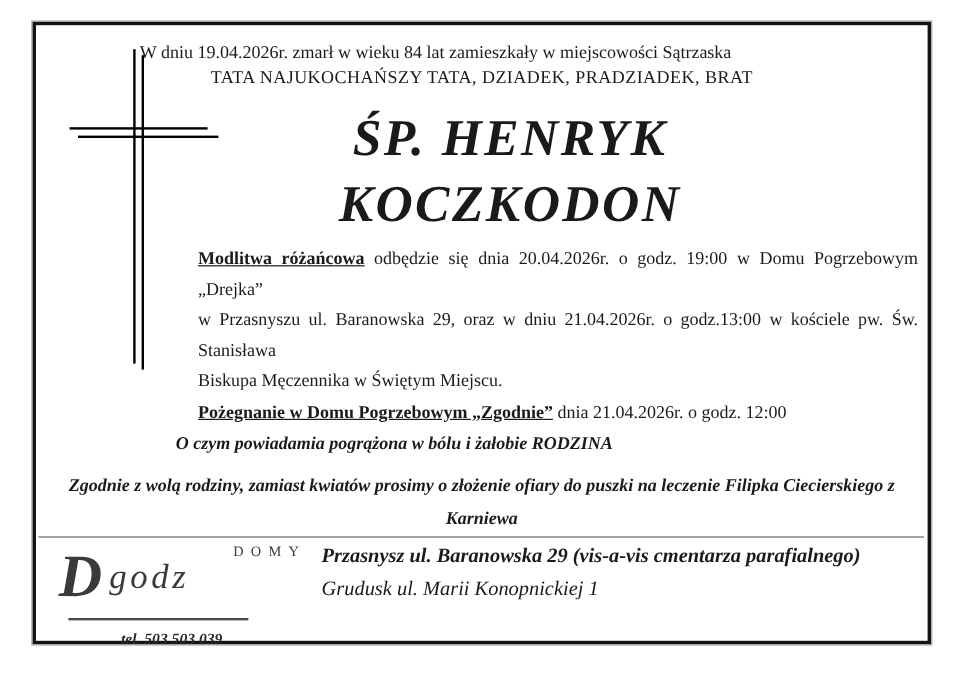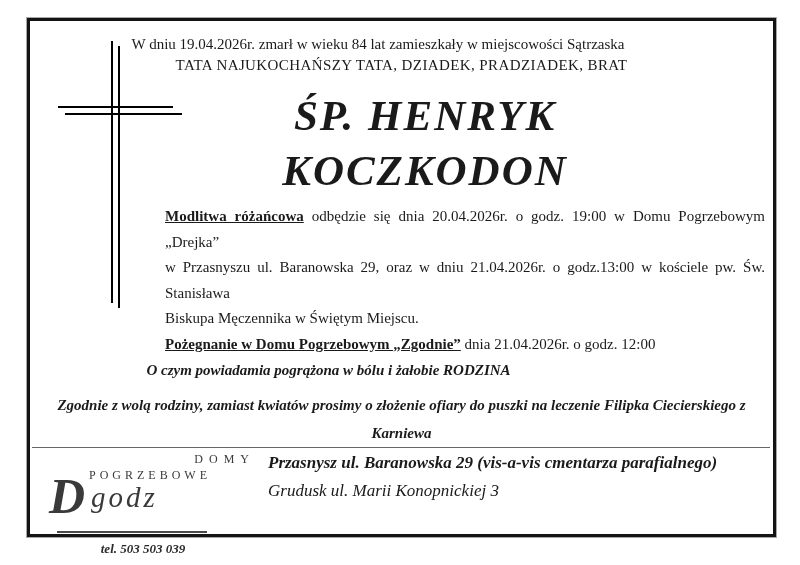--- a/index.html
+++ b/index.html
@@ -15,21 +15,21 @@
     position:absolute;left:27px;top:18px;width:743px;height:513px;
     border:3px solid #141414;
     outline:1px solid #a8a8a8;
     background:#ffffff;
   }
   .abs{position:absolute;}
   .centered{text-align:center;}
   
   .cross-line{position:absolute;background:#000;}
   
-  .hdr1{left:42px;top:36px;width:672px;font-size:15px;}
+  .hdr1{left:27px;top:36px;width:672px;font-size:15px;}
   .hdr2{left:27px;top:57px;width:749px;font-size:15px;letter-spacing:0.4px;}
   
   .name{
     left:60px;top:88px;width:730px;
     font-size:43px;font-weight:bold;font-style:italic;
     letter-spacing:2px;line-height:55px;
     white-space:pre-line;text-align:center;
   }
   
   .ceremonies{
@@ -101,27 +101,26 @@
   </div>
 
   <div class="abs centered family-note">O czym powiadamia pogrążona w bólu i żałobie RODZINA</div>
   <div class="abs centered donation-note">Zgodnie z wolą rodziny, zamiast kwiatów prosimy o złożenie ofiary do puszki na leczenie Filipka Ciecierskiego z
 Karniewa</div>
 
   <div class="abs separator"></div>
 
   <div class="abs logo">
     <div class="logo-domy">DOMY</div>
-    <div class="logo-pogrzebowe">POGRZEBOWE</div>
     <div class="logo-script">
       <span class="logo-initial">D</span>
       <span class="logo-rest">godz</span>
       <span class="logo-underline"></span>
     </div>
     <div class="logo-phone">tel. 503 503 039</div>
   </div>
 
   <div class="abs addresses">
     <div class="addr-primary">Przasnysz ul. Baranowska 29 (vis-a-vis cmentarza parafialnego)</div>
-    <div>Grudusk ul. Marii Konopnickiej 3</div>
+    <div>Grudusk ul. Marii Konopnickiej 1</div>
   </div>
 
 </div>
 
 </body></html>

